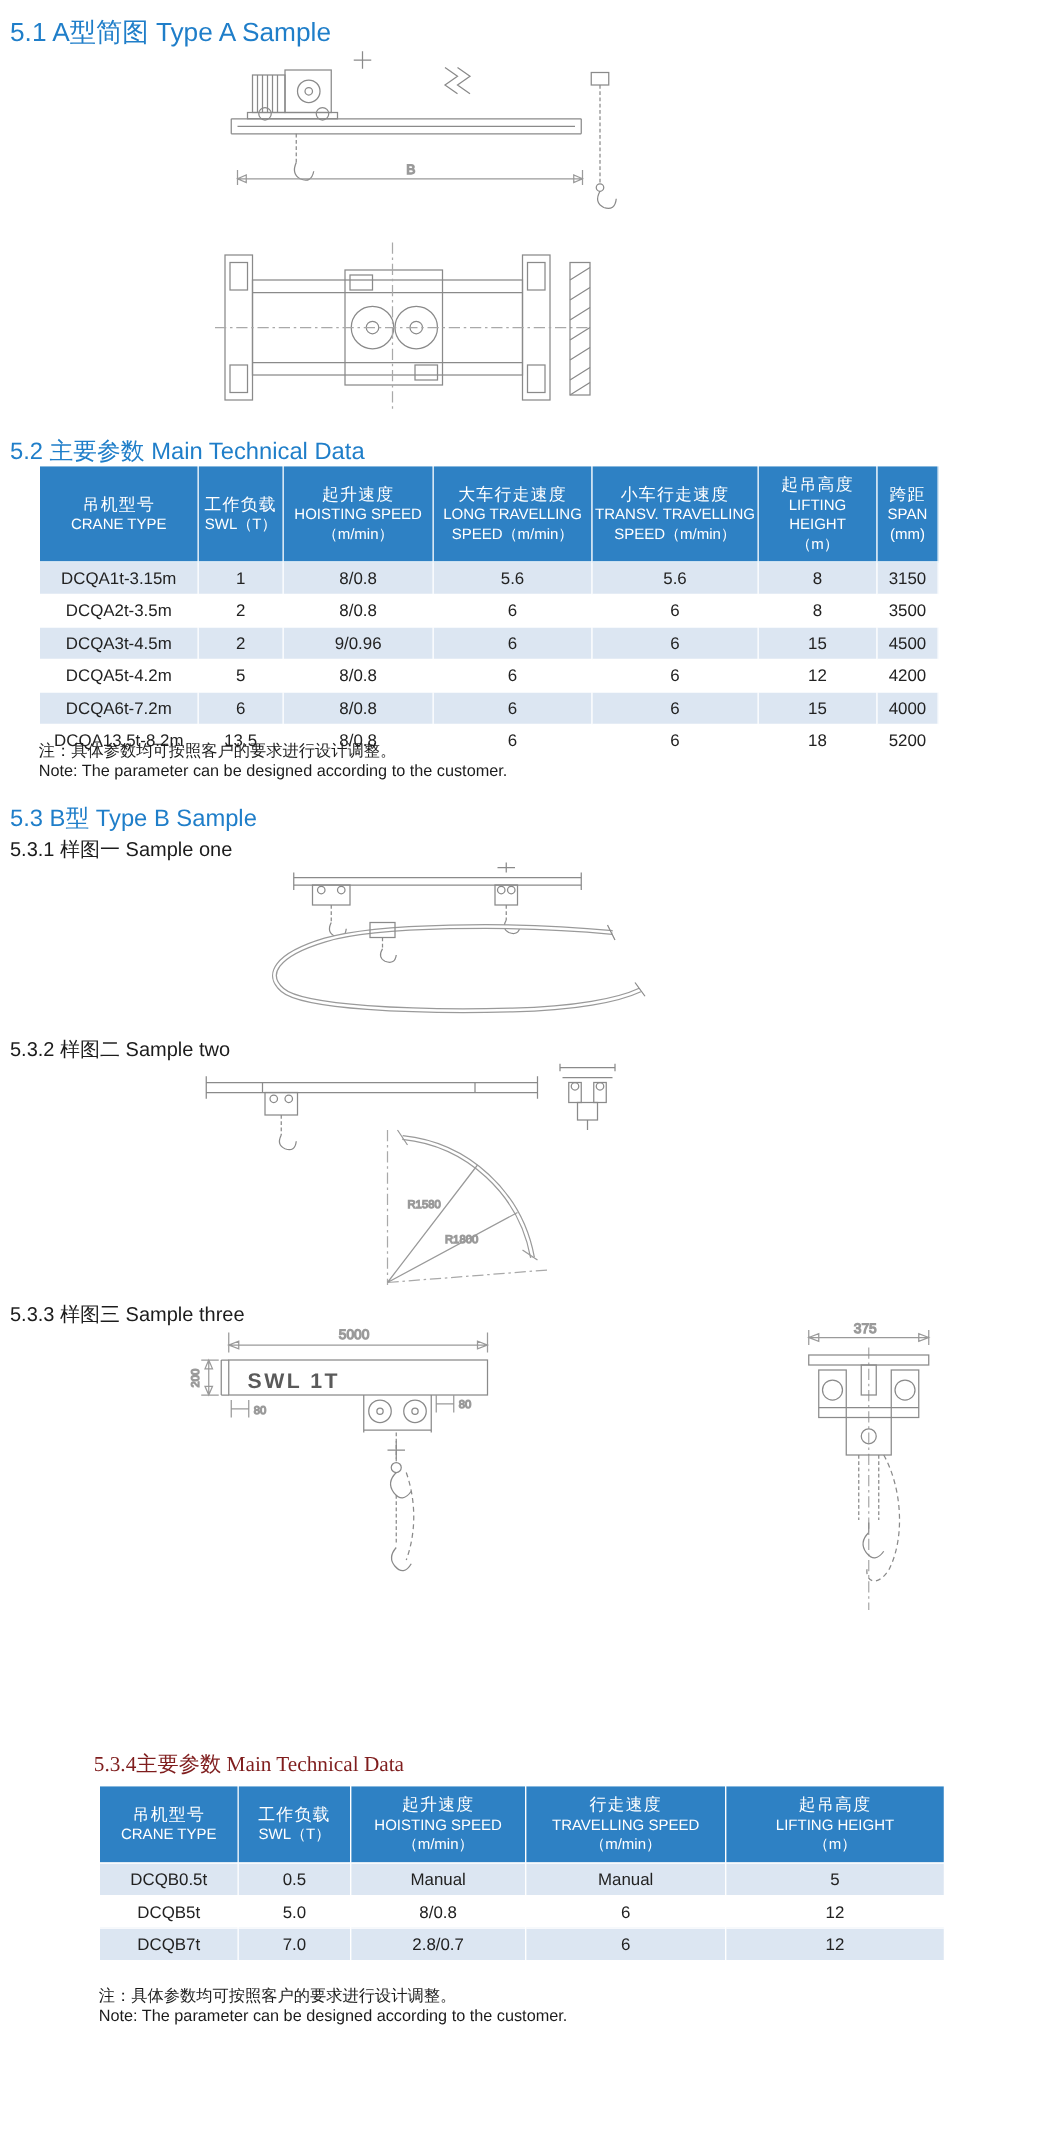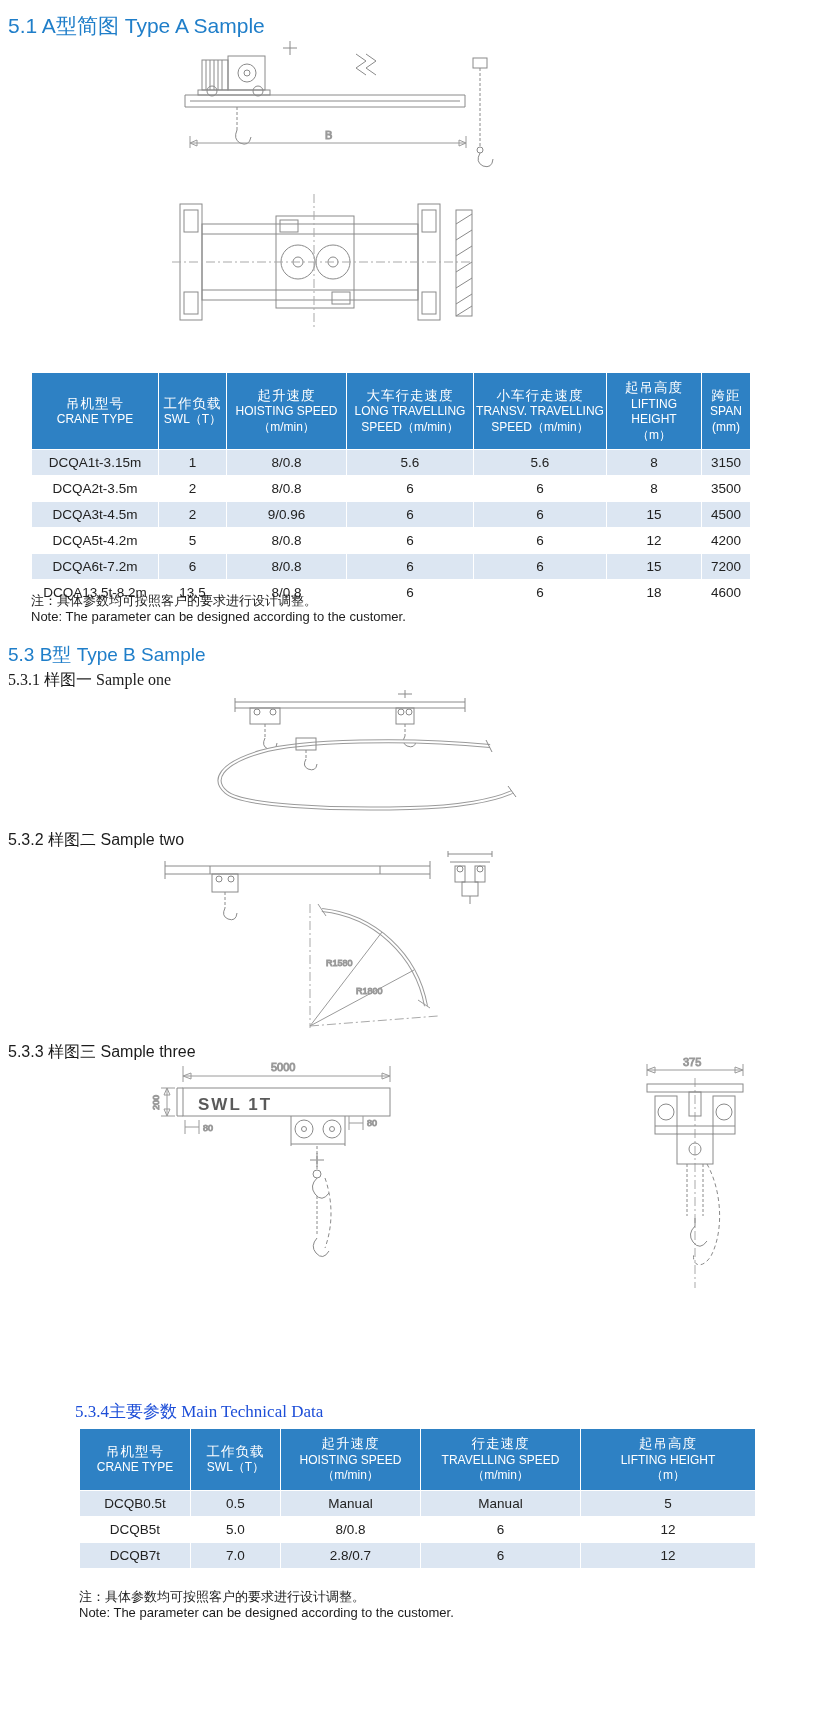--- a/index.html
+++ b/index.html
@@ -2,21 +2,21 @@
 <html><head>
 <meta charset="utf-8">
 <style>
   html,body{margin:0;padding:0;background:#fff;}
   #page{position:relative;width:830px;height:1718px;background:#ffffff;overflow:hidden;
         font-family:"Liberation Sans",sans-serif;color:#1a1a1a;}
   .h-blue{position:absolute;color:#1f7ec9;font-weight:400;white-space:nowrap;}
   .h-xl{font-size:21px;}
   .h-lg{font-size:19px;}
   .h-sub{position:absolute;color:#1c1c1c;font-size:16px;white-space:nowrap;}
-  .h-serif{position:absolute;color:#1d4ed8;font-size:17px;font-family:"Liberation Serif",serif;white-space:nowrap;}
+  .h-serif{position:absolute;color:#7f1d1d;font-size:17px;font-family:"Liberation Serif",serif;white-space:nowrap;}
   .note{position:absolute;font-size:13px;color:#1c1c1c;white-space:nowrap;text-align:center;}
   .drawing{position:absolute;}
   .drawing svg{display:block;}
   
   table.spec{position:absolute;border-collapse:collapse;table-layout:fixed;}
   table.spec th{background:#2e81c4;color:#ffffff;font-weight:400;border:1px solid #ffffff;
                 padding:6px 2px;vertical-align:middle;text-align:center;}
   table.spec th div{font-size:12px;line-height:1.3;}
   table.spec th div:first-child{font-size:13.5px;letter-spacing:1px;}
   table.spec td{border:1px solid #ffffff;text-align:center;font-size:13.5px;color:#222;
@@ -103,20 +103,21 @@
       <g class="cl">
         <path d="M4 80 h300 M146 12 v136"></path>
       </g>
       <g class="lw">
         <rect x="288" y="28" width="16" height="106"></rect>
         <path d="M288 42 l16 -10 M288 58 l16 -10 M288 74 l16 -10 M288 90 l16 -10 M288 106 l16 -10 M288 122 l16 -10 M288 134 l16 -10"></path>
       </g>
     </svg>
   </div>
 
+  <div class="h-blue h-lg" style="left:8px;top:348px;">5.2 主要参数 Main Technical Data</div>
 
   <table class="spec" id="table-a">
     <colgroup>
       <col style="width:127px">
         <col style="width:68px">
         <col style="width:120px">
       <col style="width:127px">
         <col style="width:133px">
         <col style="width:95px">
         <col style="width:49px">
@@ -195,39 +196,39 @@
           <td>12</td>
           <td>4200</td>
         </tr>
         <tr>
           <td>DCQA6t-7.2m</td>
           <td>6</td>
           <td>8/0.8</td>
           <td>6</td>
           <td>6</td>
           <td>15</td>
-          <td>7200</td>
+          <td>4000</td>
         </tr>
         <tr>
           <td>DCQA13.5t-8.2m</td>
           <td>13.5</td>
           <td>8/0.8</td>
           <td>6</td>
           <td>6</td>
           <td>18</td>
-          <td>4600</td>
+          <td>5200</td>
         </tr>
       </tbody>
   </table>
 
   <div class="note" style="left:31px;top:592px;">注：具体参数均可按照客户的要求进行设计调整。</div>
   <div class="note" style="left:31px;top:609px;">Note: The parameter can be designed according to the customer.</div>
 
   <div class="h-blue h-lg" style="left:8px;top:642px;">5.3 B型 Type B Sample</div>
-  <div class="h-sub" style="left:8px;top:670px;font-family:Liberation Serif, serif;">5.3.1 样图一 Sample one</div>
+  <div class="h-sub" style="left:8px;top:670px;">5.3.1 样图一 Sample one</div>
 
   <div class="drawing" style="left:150px;top:688px;">
     <svg width="420" height="140" viewBox="0 0 420 140">
       <g class="lw">
 
         <path d="M85 14 h230 M85 20 h230 M85 10 v14 M315 10 v14"></path>
 
         <rect x="100" y="20" width="30" height="16"></rect>
         <circle cx="107" cy="24" r="3"></circle>
         <circle cx="123" cy="24" r="3"></circle>

